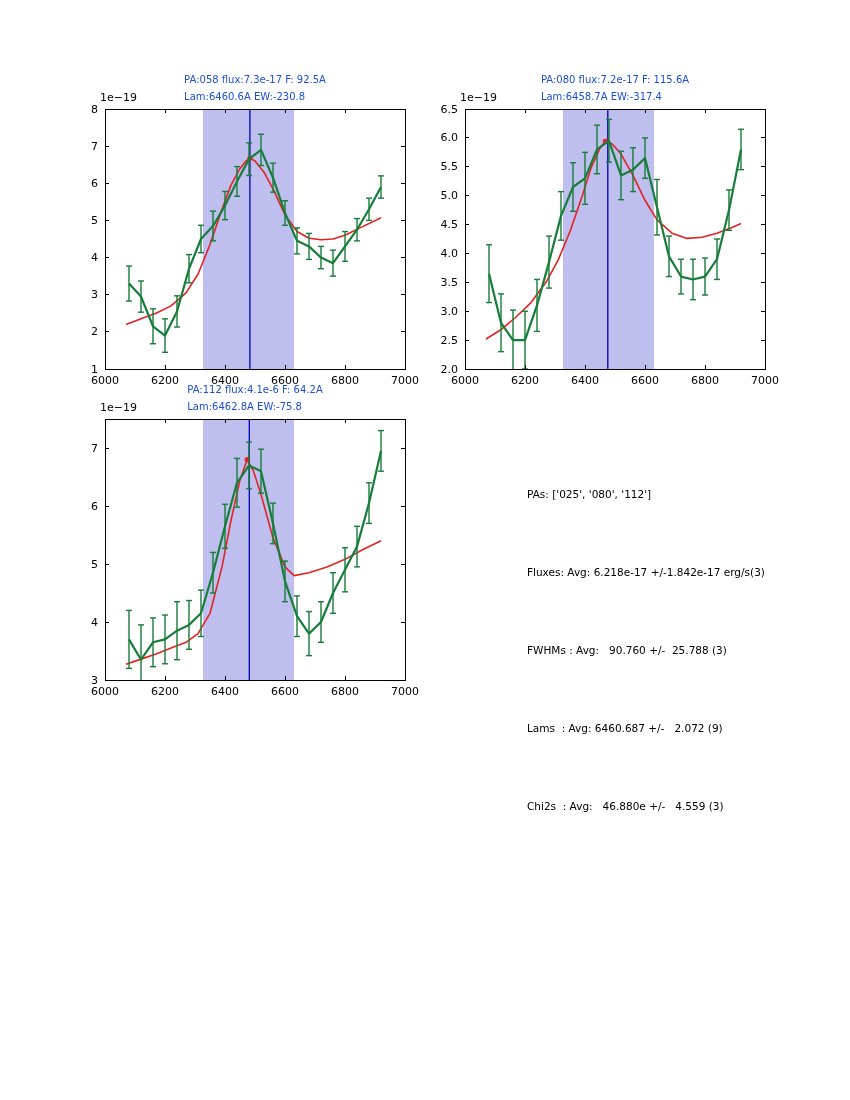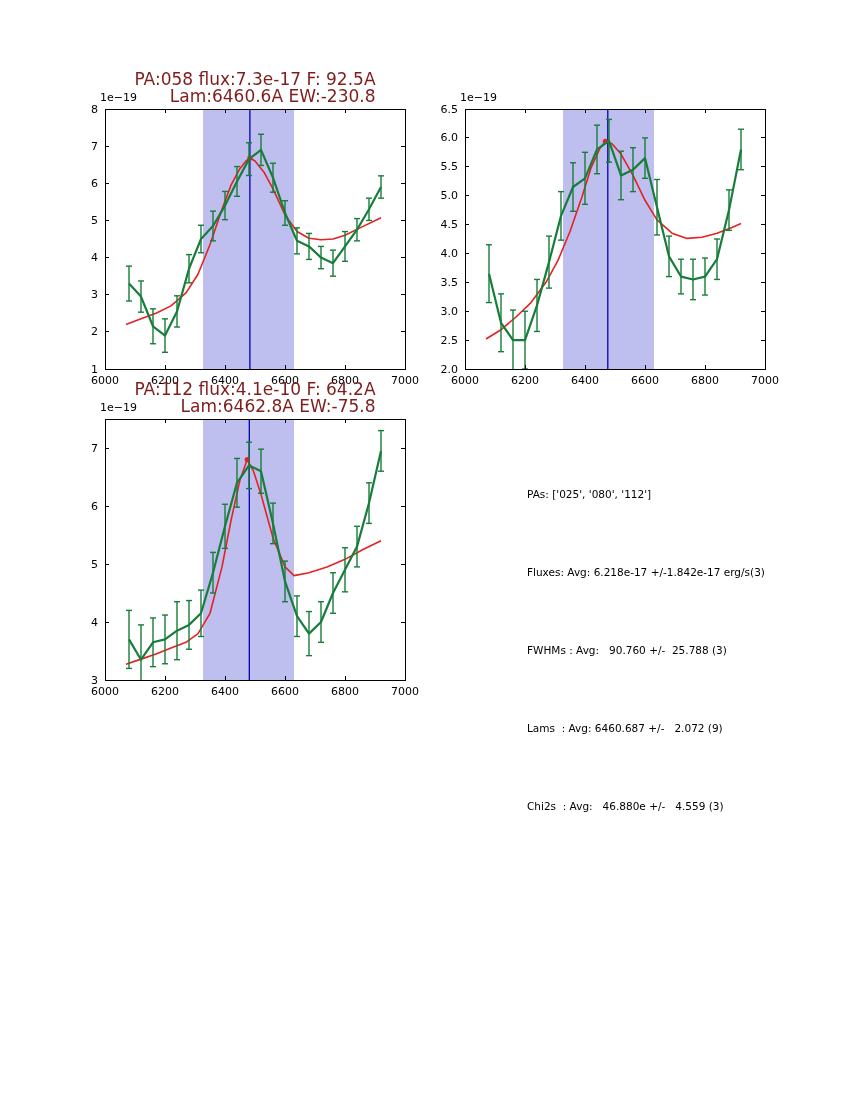--- a/index.html
+++ b/index.html
@@ -1,20 +1,20 @@
 <!DOCTYPE html>
 <html><head>
 <meta charset="utf-8">
 <style>
   html,body{margin:0;padding:0;background:#fff;}
   .page{position:relative;width:850px;height:1100px;background:#ffffff;overflow:hidden;
         font-family:"DejaVu Sans", sans-serif;color:#000;}
   #charts{position:absolute;left:0;top:0;}
-  .chart-title{position:absolute;transform:translateX(-50%);text-align:right;
-        font-size:17px;line-height:17px;color:#7f1d1d;white-space:nowrap;}
+  .chart-title{position:absolute;transform:translateX(-50%);text-align:left;
+        font-size:10px;line-height:17px;color:#1d4ed8;white-space:nowrap;}
   .stats{position:absolute;left:527px;top:429px;font-size:10.5px;line-height:26px;
         white-space:pre;color:#000;}
 </style>
 </head>
 <body>
 
 <div class="page">
 
   <svg id="charts" width="850" height="1100">
       <g>
@@ -398,23 +398,27 @@
           <text x="100" y="411" text-anchor="start">1e−19</text>
         </g>
       </g>
     </svg>
 
   <div class="chart-title" style="left:255px;top:71px">
     <div>PA:058 flux:7.3e-17 F: 92.5A</div>
     <div>Lam:6460.6A EW:-230.8</div>
   </div>
 
+  <div class="chart-title" style="left:615px;top:71px">
+    <div>PA:080 flux:7.2e-17 F: 115.6A</div>
+    <div>Lam:6458.7A EW:-317.4</div>
+  </div>
 
   <div class="chart-title" style="left:255px;top:381px">
-    <div>PA:112 flux:4.1e-10 F: 64.2A</div>
+    <div>PA:112 flux:4.1e-6 F: 64.2A</div>
     <div>Lam:6462.8A EW:-75.8</div>
   </div>
 
   <div class="stats">
     <div>PAs: ['025', '080', '112']</div>
     <div>Fluxes: Avg: 6.218e-17 +/-1.842e-17 erg/s(3)</div>
     <div>FWHMs : Avg:   90.760 +/-  25.788 (3)</div>
     <div>Lams  : Avg: 6460.687 +/-   2.072 (9)</div>
     <div>Chi2s  : Avg:   46.880e +/-   4.559 (3)</div>
   </div>

